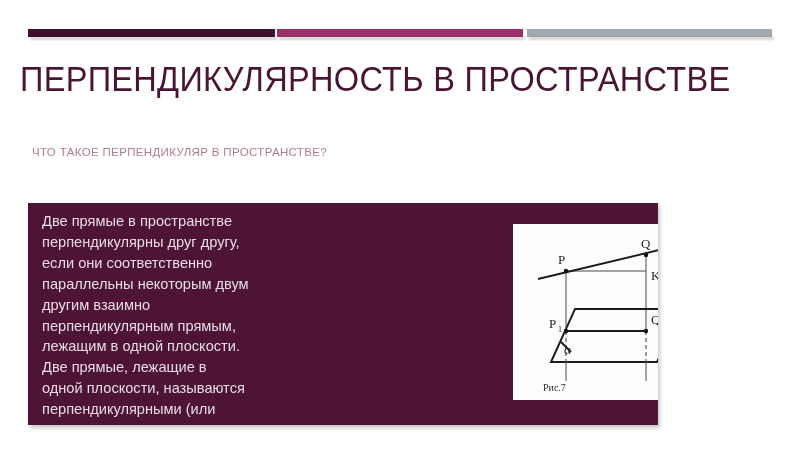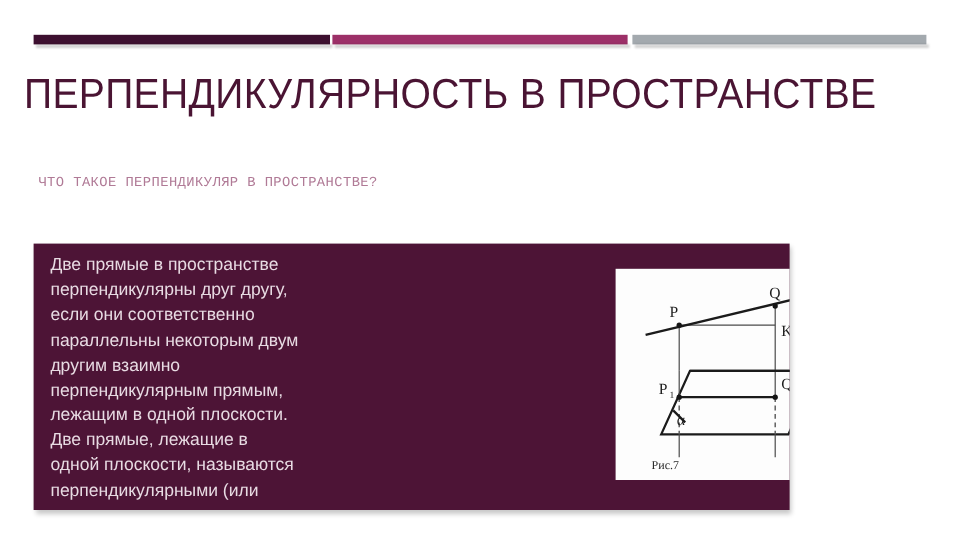--- a/index.html
+++ b/index.html
@@ -120,21 +120,21 @@
 </style>
 </head>
 <body>
 
 <div class="bar shadow" id="bar-dark" style="background: rgb(61, 16, 48);"></div>
 <div class="bar shadow" id="bar-mid" style="background: rgb(156, 48, 104);"></div>
 <div class="bar shadow" id="bar-gray" style="background: rgb(163, 169, 174);"></div>
 
 <div id="page-title" style="color: rgb(74, 20, 51);">ПЕРПЕНДИКУЛЯРНОСТЬ В ПРОСТРАНСТВЕ</div>
 
-<div id="subtitle" style="color: rgb(176, 122, 150); font-family: Liberation Mono, monospace;">ЧТО ТАКОЕ ПЕРПЕНДИКУЛЯР В ПРОСТРАНСТВЕ?</div>
+<div id="subtitle" style="color: rgb(176, 122, 150);">ЧТО ТАКОЕ ПЕРПЕНДИКУЛЯР В ПРОСТРАНСТВЕ?</div>
 
 <div id="content-panel" style="background: rgb(77, 20, 54);">
 
   <div id="body-text" style="color: rgb(232, 219, 227);">Две прямые в пространстве
 перпендикулярны друг другу,
 если они соответственно
 параллельны некоторым двум
 другим взаимно
 перпендикулярным прямым,
 лежащим в одной плоскости.

